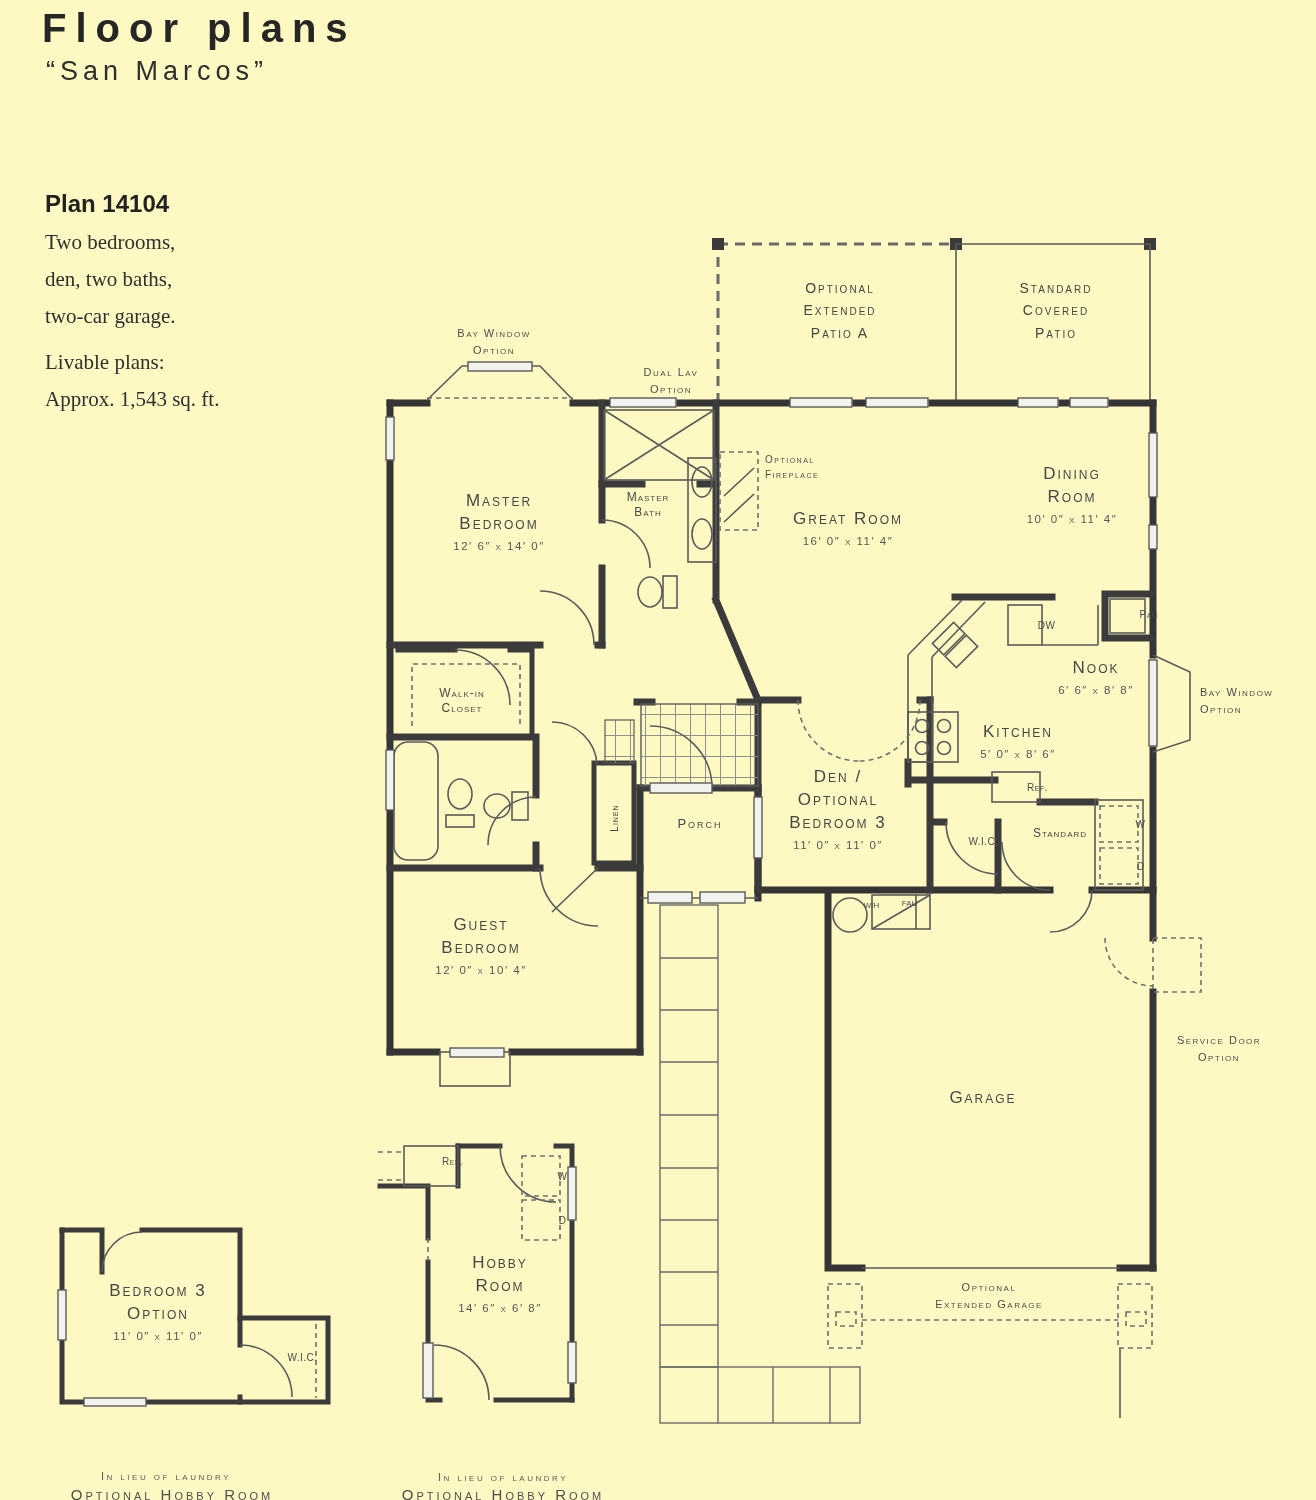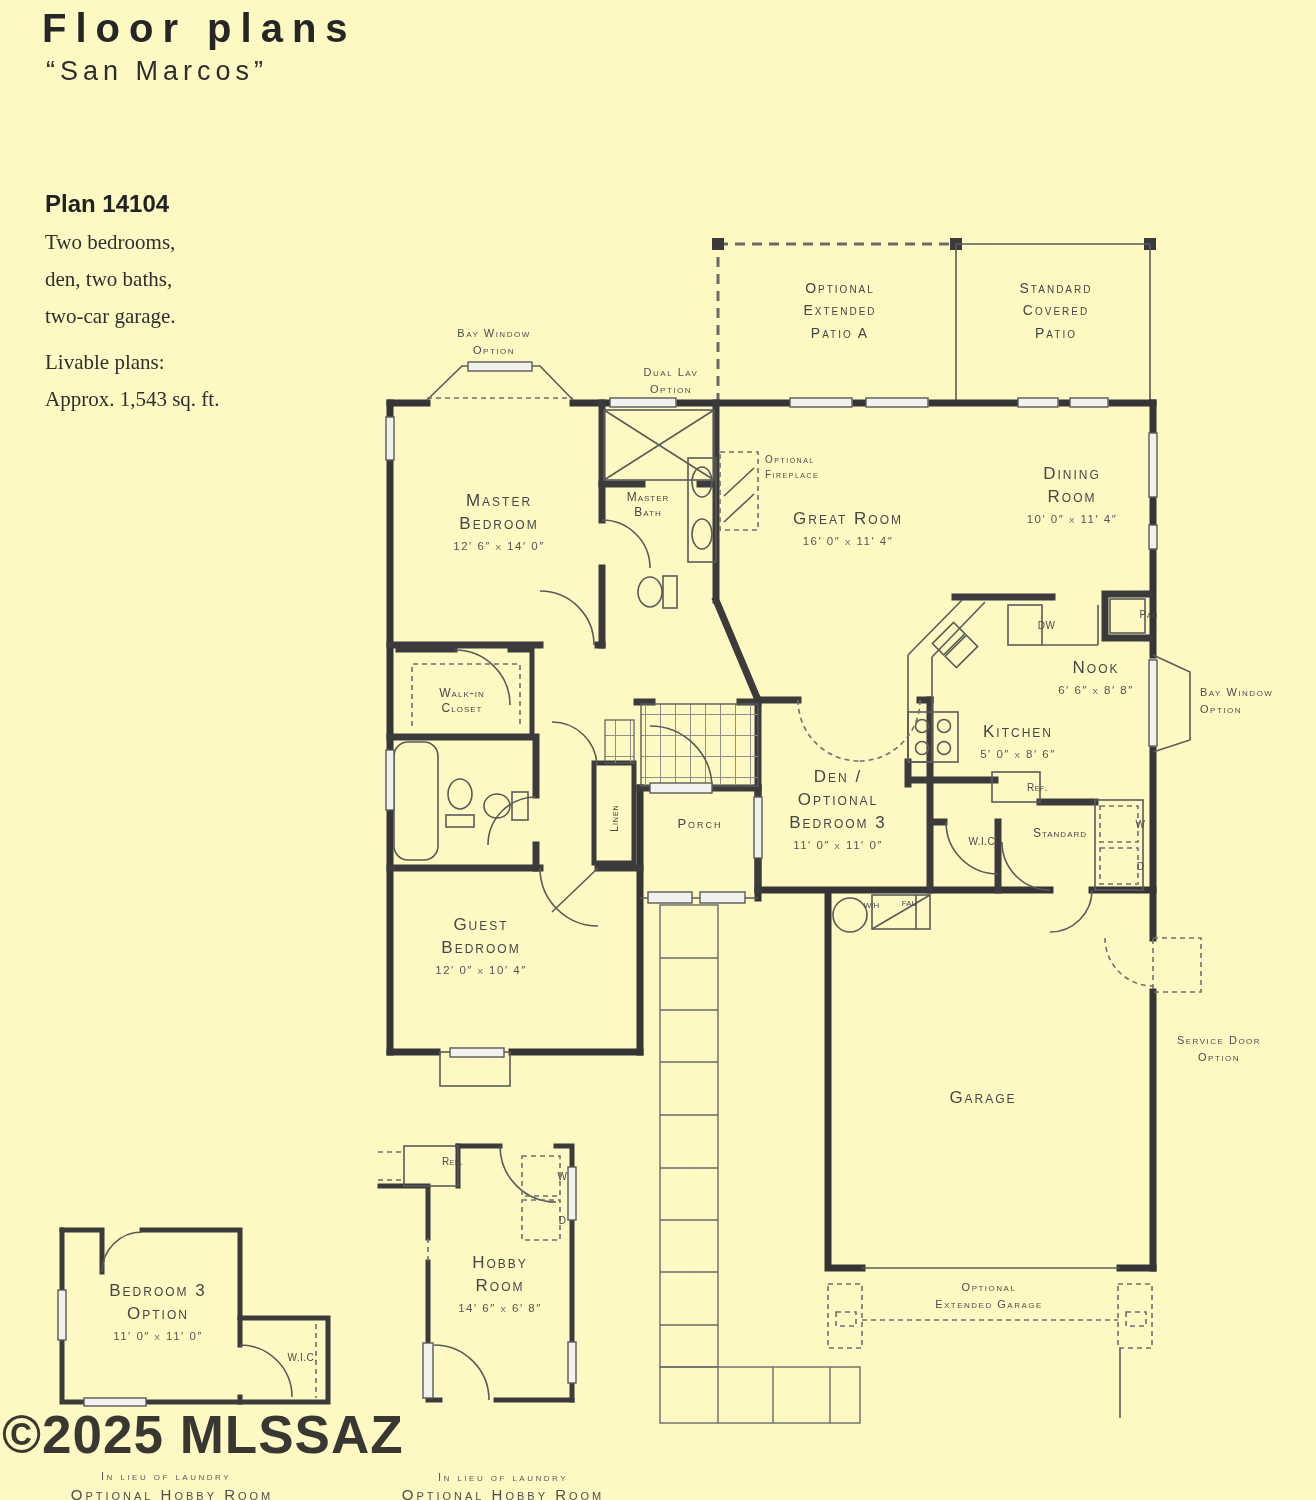--- a/index.html
+++ b/index.html
@@ -317,15 +317,14 @@
   <div class="abs ctr tiny xs lbl" style="left:888px;top:903px">FAU</div>
   <div class="abs ctr tiny lbl" style="left:431px;top:1161px">Ref.</div>
   <div class="abs ctr tiny lbl" style="left:541px;top:1176px">W</div>
   <div class="abs ctr tiny lbl" style="left:541px;top:1220px">D</div>
 
   <div class="abs ctr cap1 lbl" style="left:172px;top:1450px">Optional Hobby Room</div>
   <div class="abs ctr cap2 lbl" style="left:166px;top:1476px">In lieu of laundry</div>
   <div class="abs ctr cap1 lbl" style="left:503px;top:1450px">Optional Hobby Room</div>
   <div class="abs ctr cap2 lbl" style="left:503px;top:1477px">In lieu of laundry</div>
 
-  <div class="abs watermark" style="left:2px;top:1404px">©2025 MLSSAZ</div>
 
 </div>
 
 </body></html>

